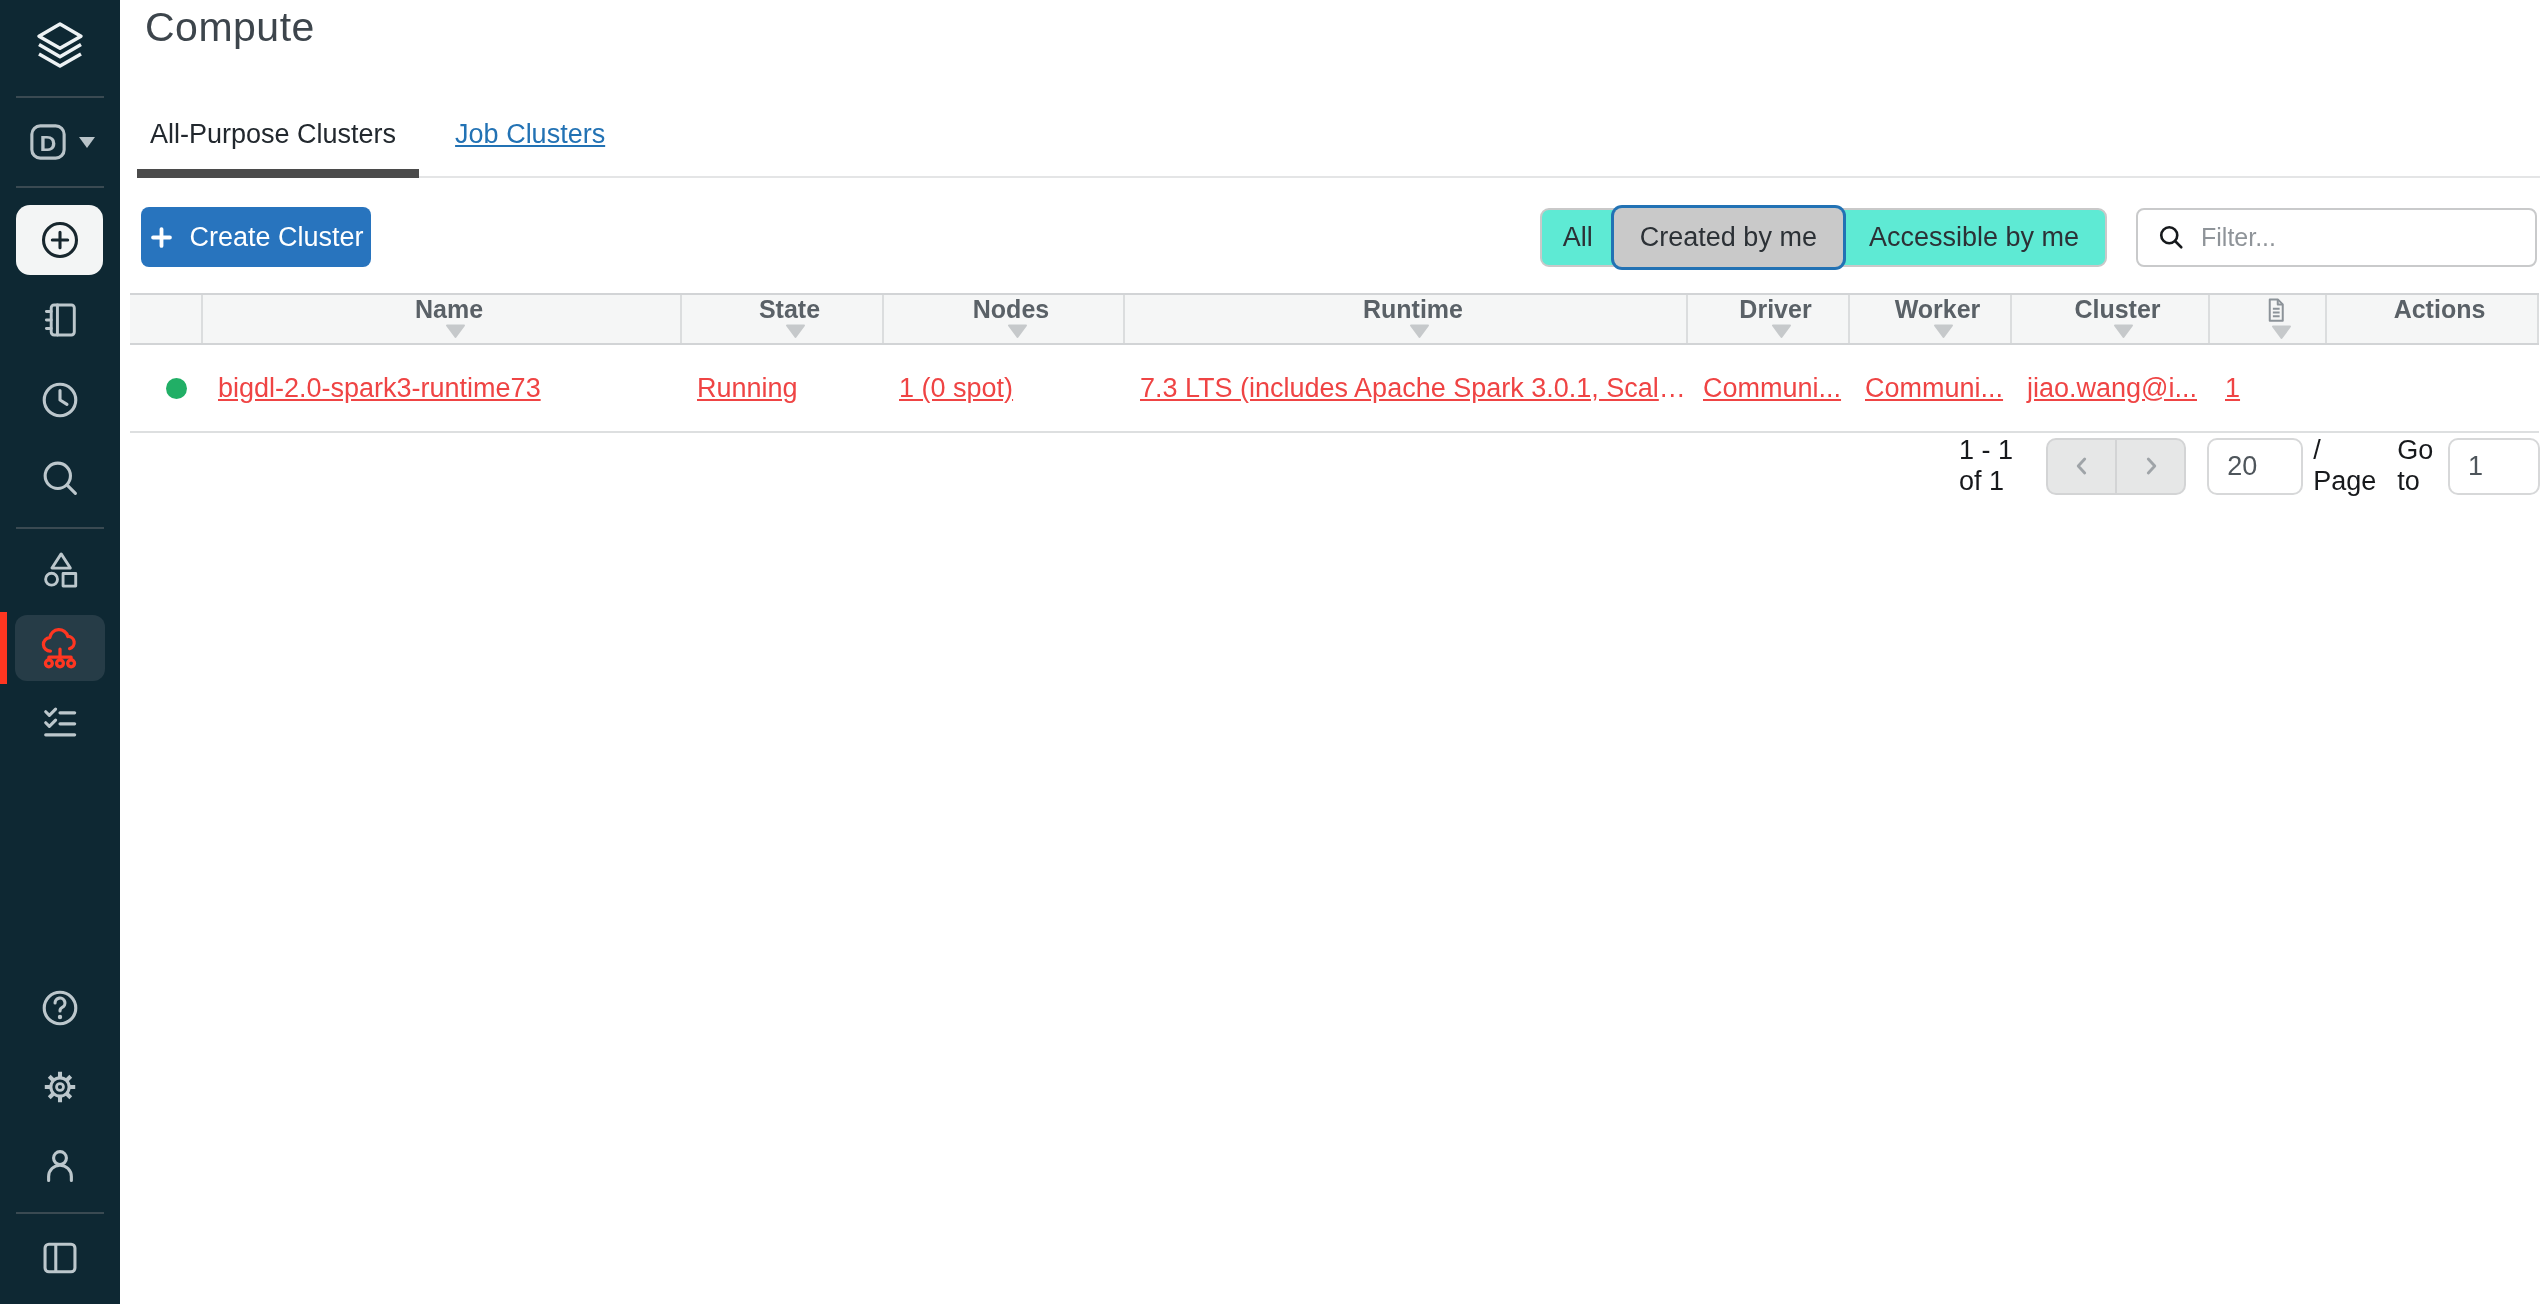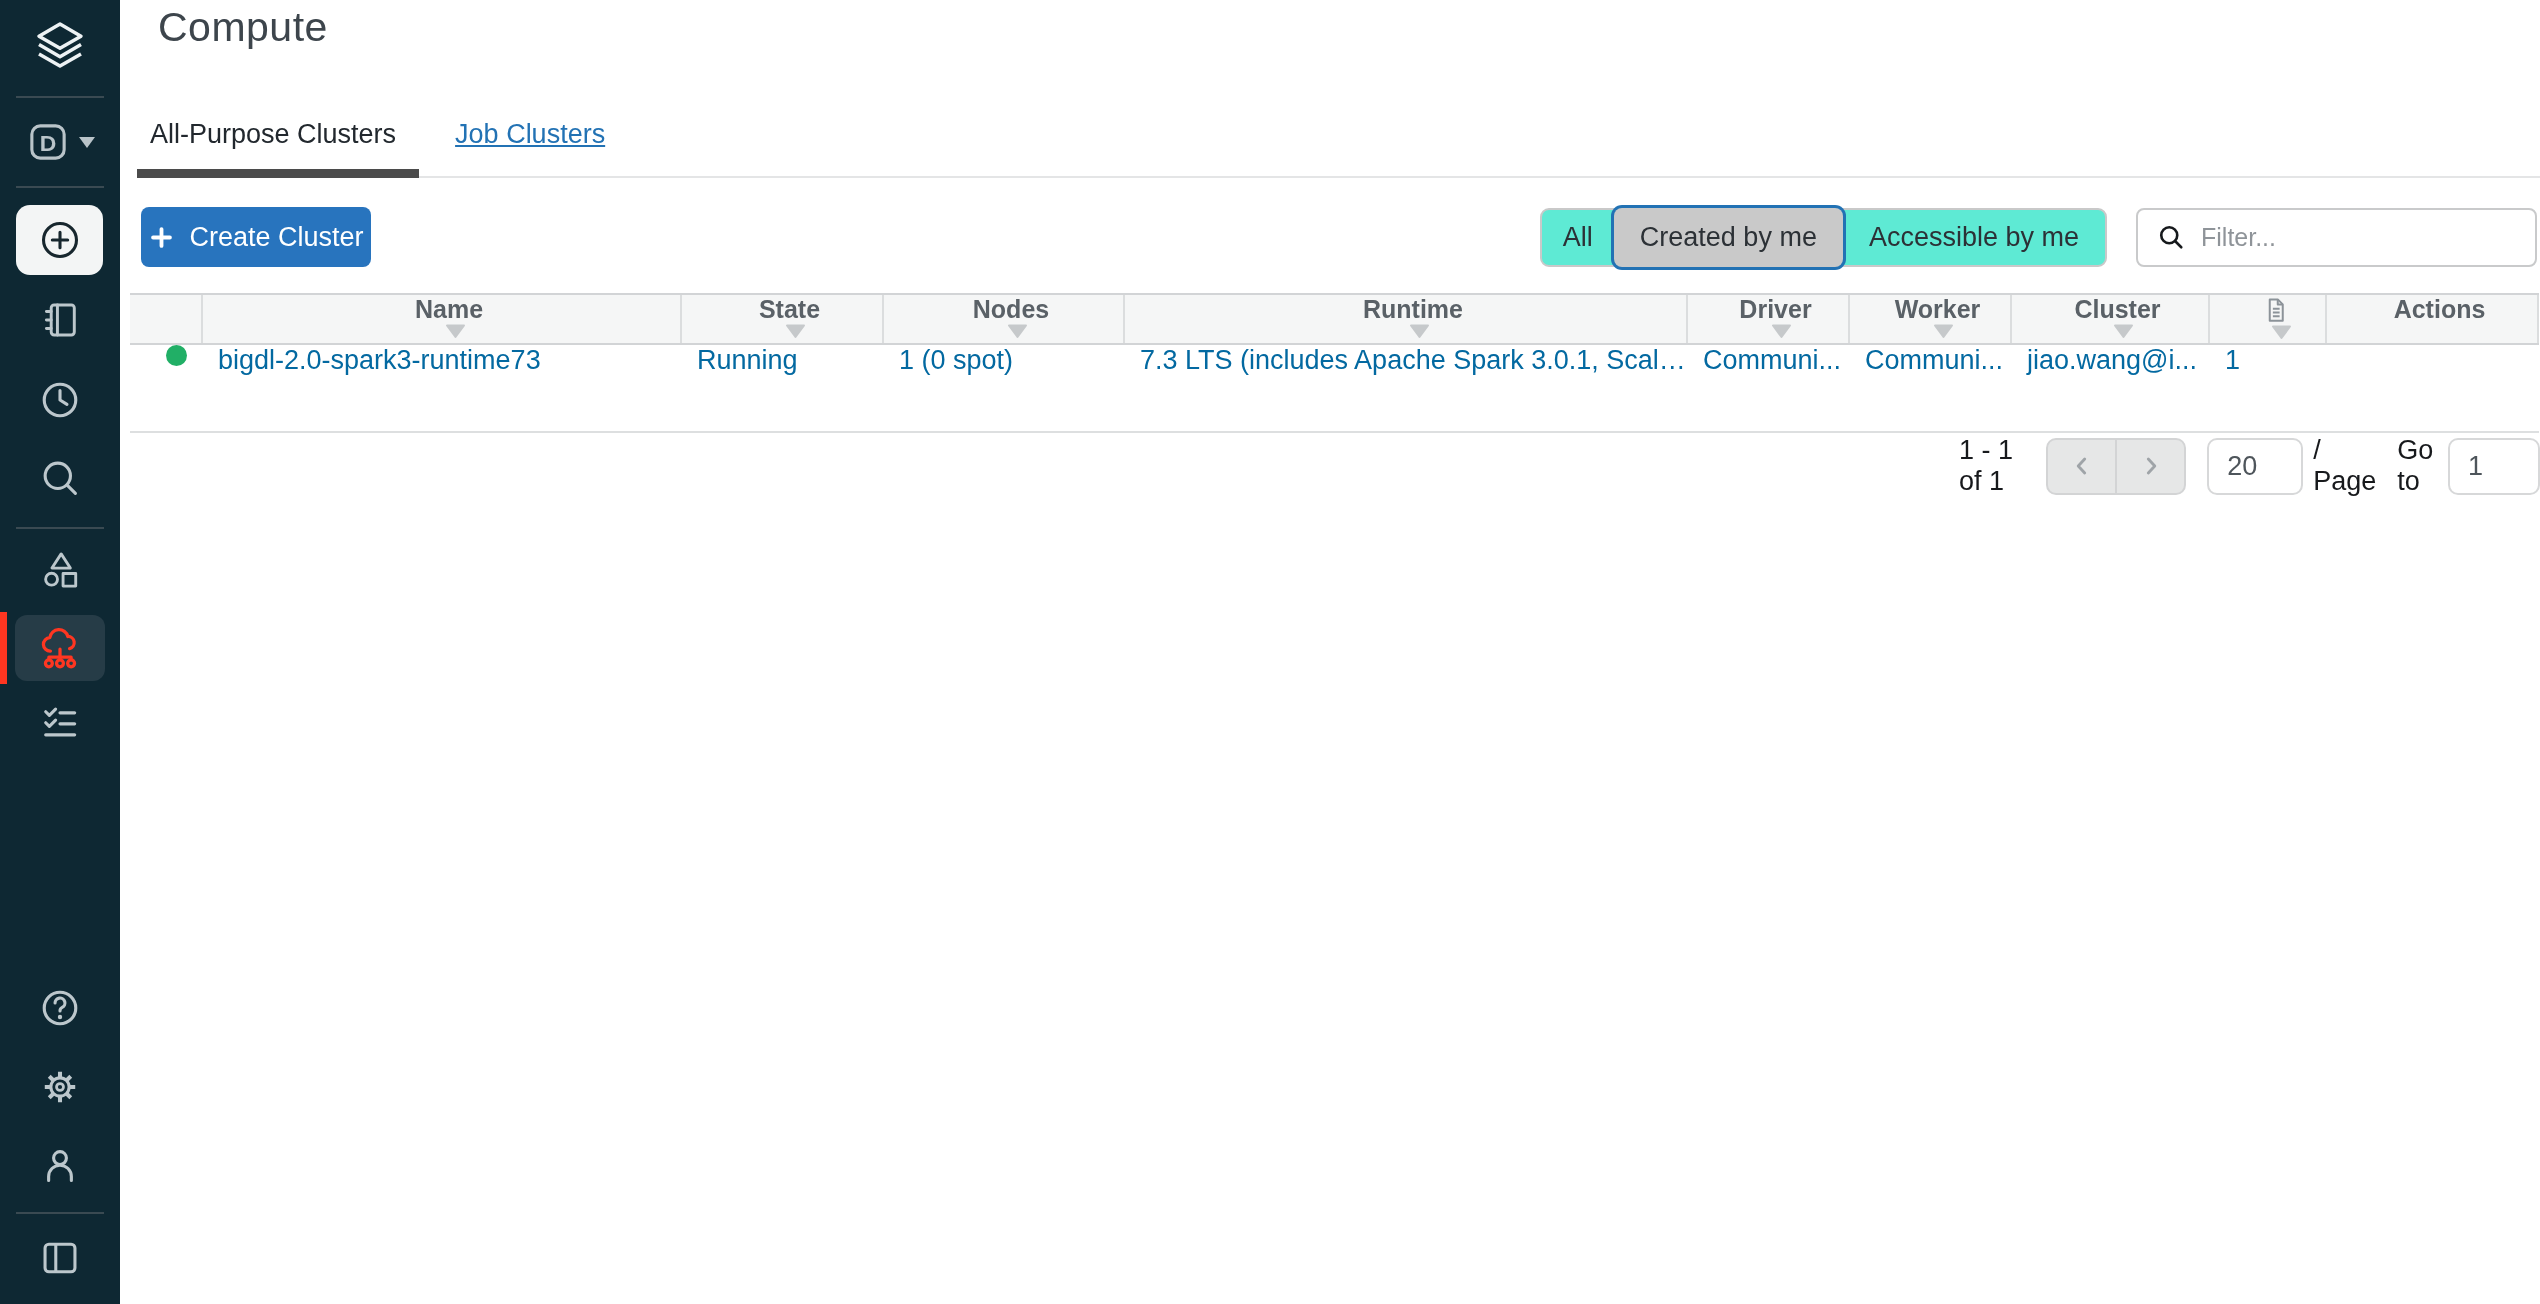--- a/index.html
+++ b/index.html
@@ -38,21 +38,21 @@
     background:#263c47;border-radius:12px;border:none;cursor:pointer;
     display:flex;align-items:center;justify-content:center;
   }
   .sb-active-bar{
     position:absolute;left:0;top:612px;width:7px;height:72px;background:#ff3621;
   }
   svg{display:block;}
   
   .main{position:absolute;left:120px;top:0;right:0;bottom:0;background:#fff;}
   .page-title{
-    position:absolute;left:38px;top:4px;margin:0;
+    position:absolute;left:25px;top:4px;margin:0;
     font-size:41px;font-weight:300;color:#3d454c;letter-spacing:.5px;
   }
   .tabs{
     position:absolute;left:17px;right:0;top:100px;height:76px;
     display:flex;align-items:stretch;border-bottom:2px solid #e4e5e6;
   }
   .tab{
     display:flex;align-items:center;font-size:27px;cursor:pointer;
     margin-bottom:-2px;border-bottom:9px solid transparent;
   }
@@ -99,22 +99,22 @@
     display:flex;height:48px;background:#f5f6f6;
     border-top:2px solid #d2d4d6;border-bottom:2px solid #d2d4d6;
   }
   .th{
     display:flex;align-items:center;box-sizing:border-box;
     border-right:2px solid #dbddde;padding-left:15px;
     font-size:25px;font-weight:bold;color:#5a6167;cursor:pointer;flex-direction:column;
   }
   .th .sort{margin-left:12px;display:flex;}
   .trow{
-    display:flex;height:86px;background:#fff;
-    border-bottom:2px solid #dddfe0;font-size:27px;color:#0369a1;cursor:pointer;
+    display:flex;height:86px;align-items:center;background:#fff;
+    border-bottom:2px solid #dddfe0;font-size:27px;color:#ef4444;cursor:pointer;text-decoration:underline;
   }
   .td{
     box-sizing:border-box;padding-left:15px;white-space:nowrap;
     overflow:hidden;text-overflow:ellipsis;
   }
   .c0{width:73px;}  .c1{width:479px;} .c2{width:202px;} .c3{width:241px;}
   .c4{width:563px;} .c5{width:162px;} .c6{width:162px;} .c7{width:198px;}
   .c8{width:117px;} .c9{width:212px;}
   .td.c0{display:flex;justify-content:center;padding-left:20px;overflow:visible;}
   .dot{width:21px;height:21px;border-radius:50%;background:#21af66;}

